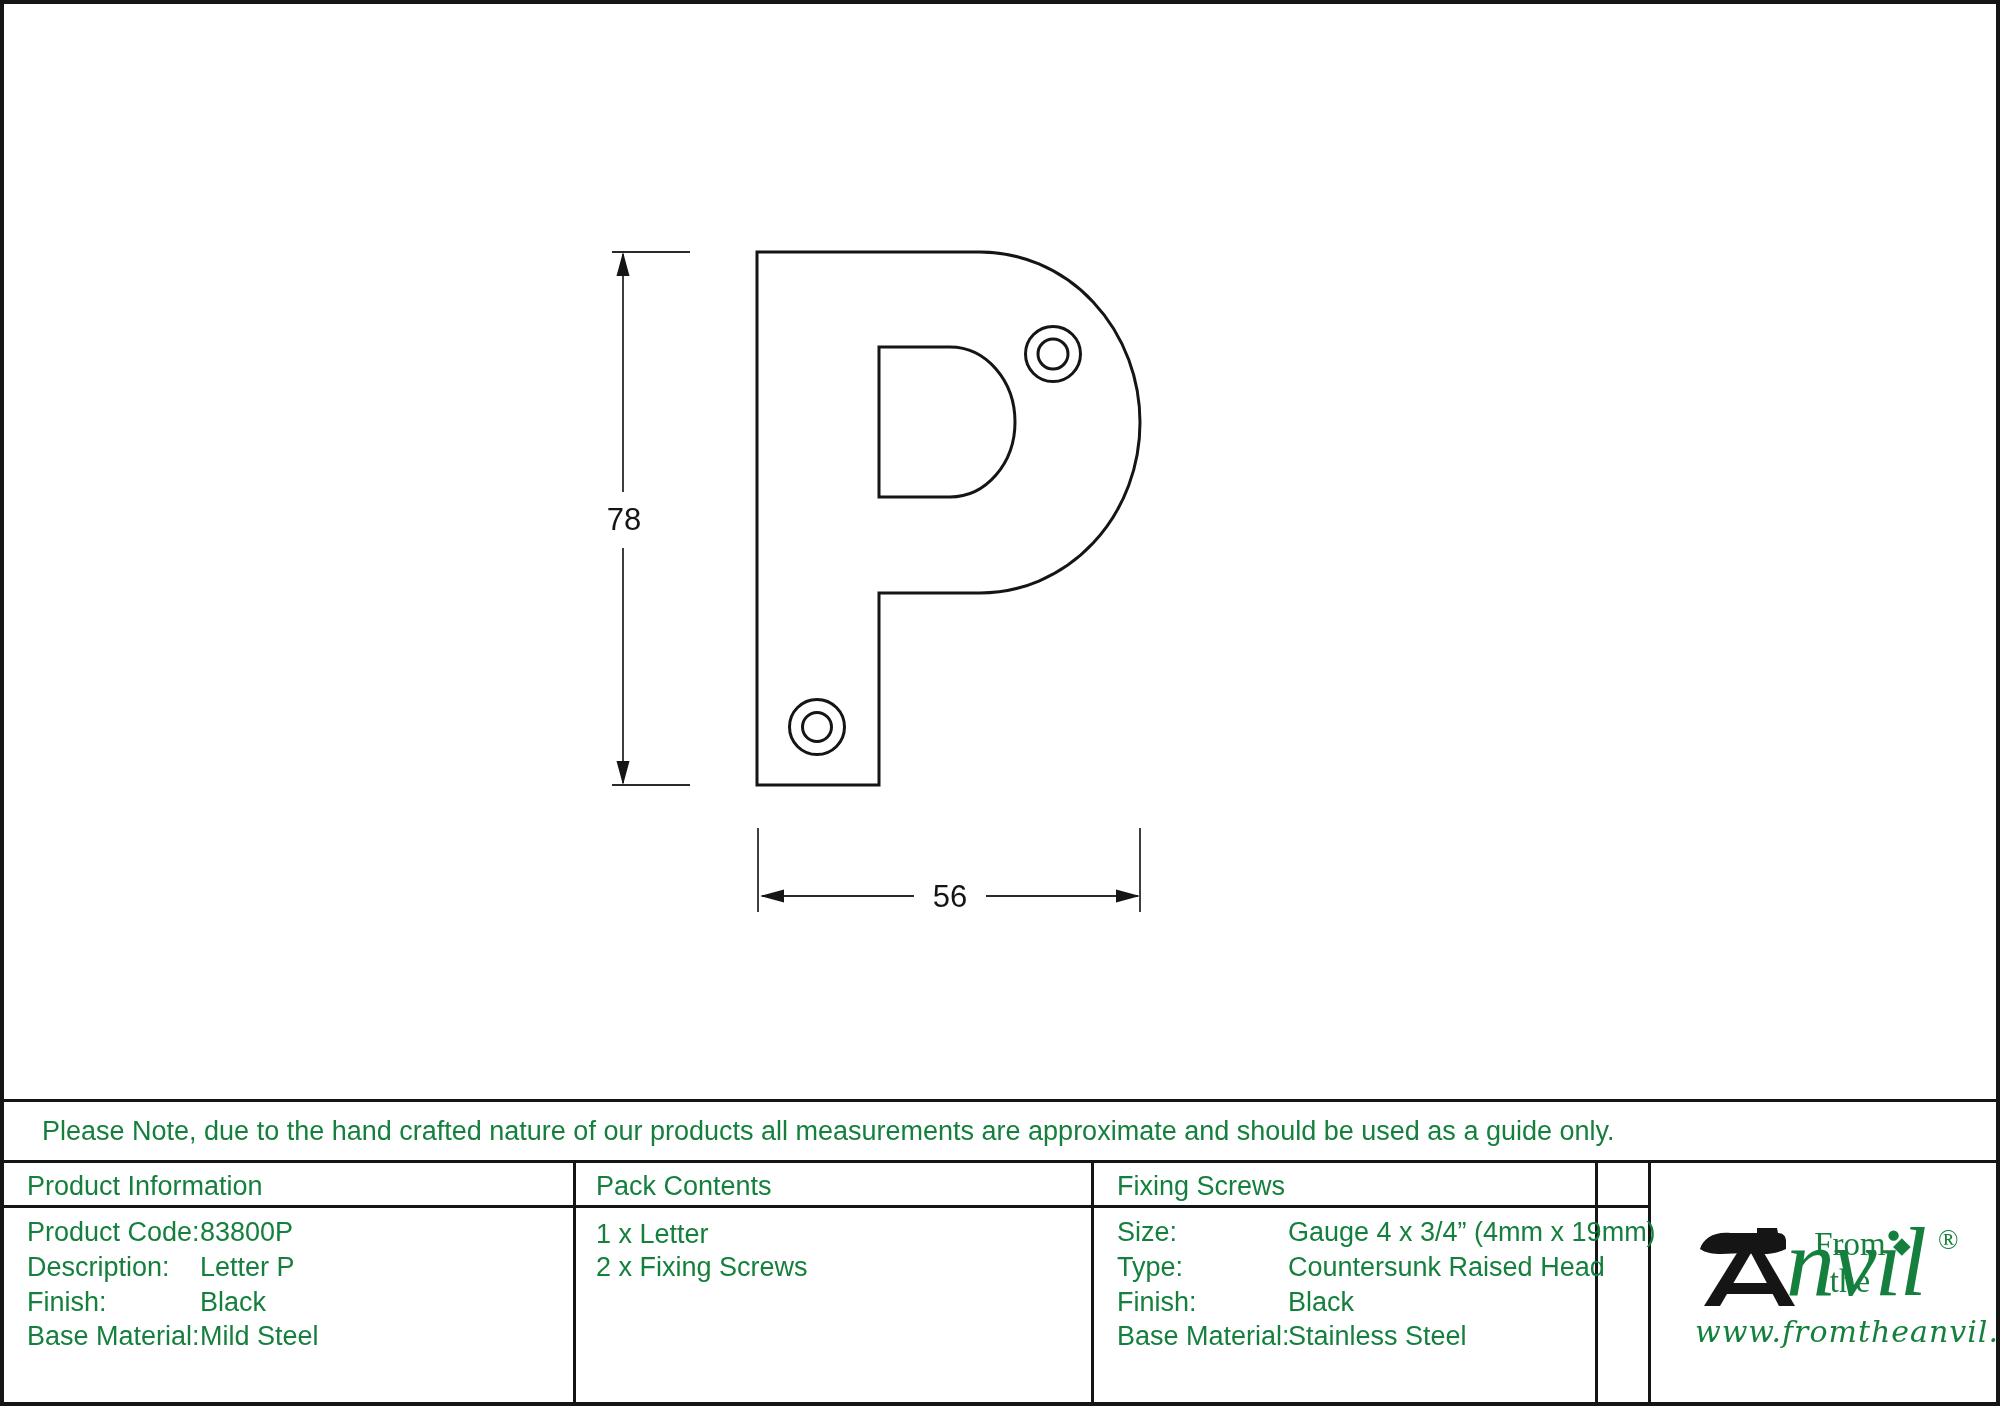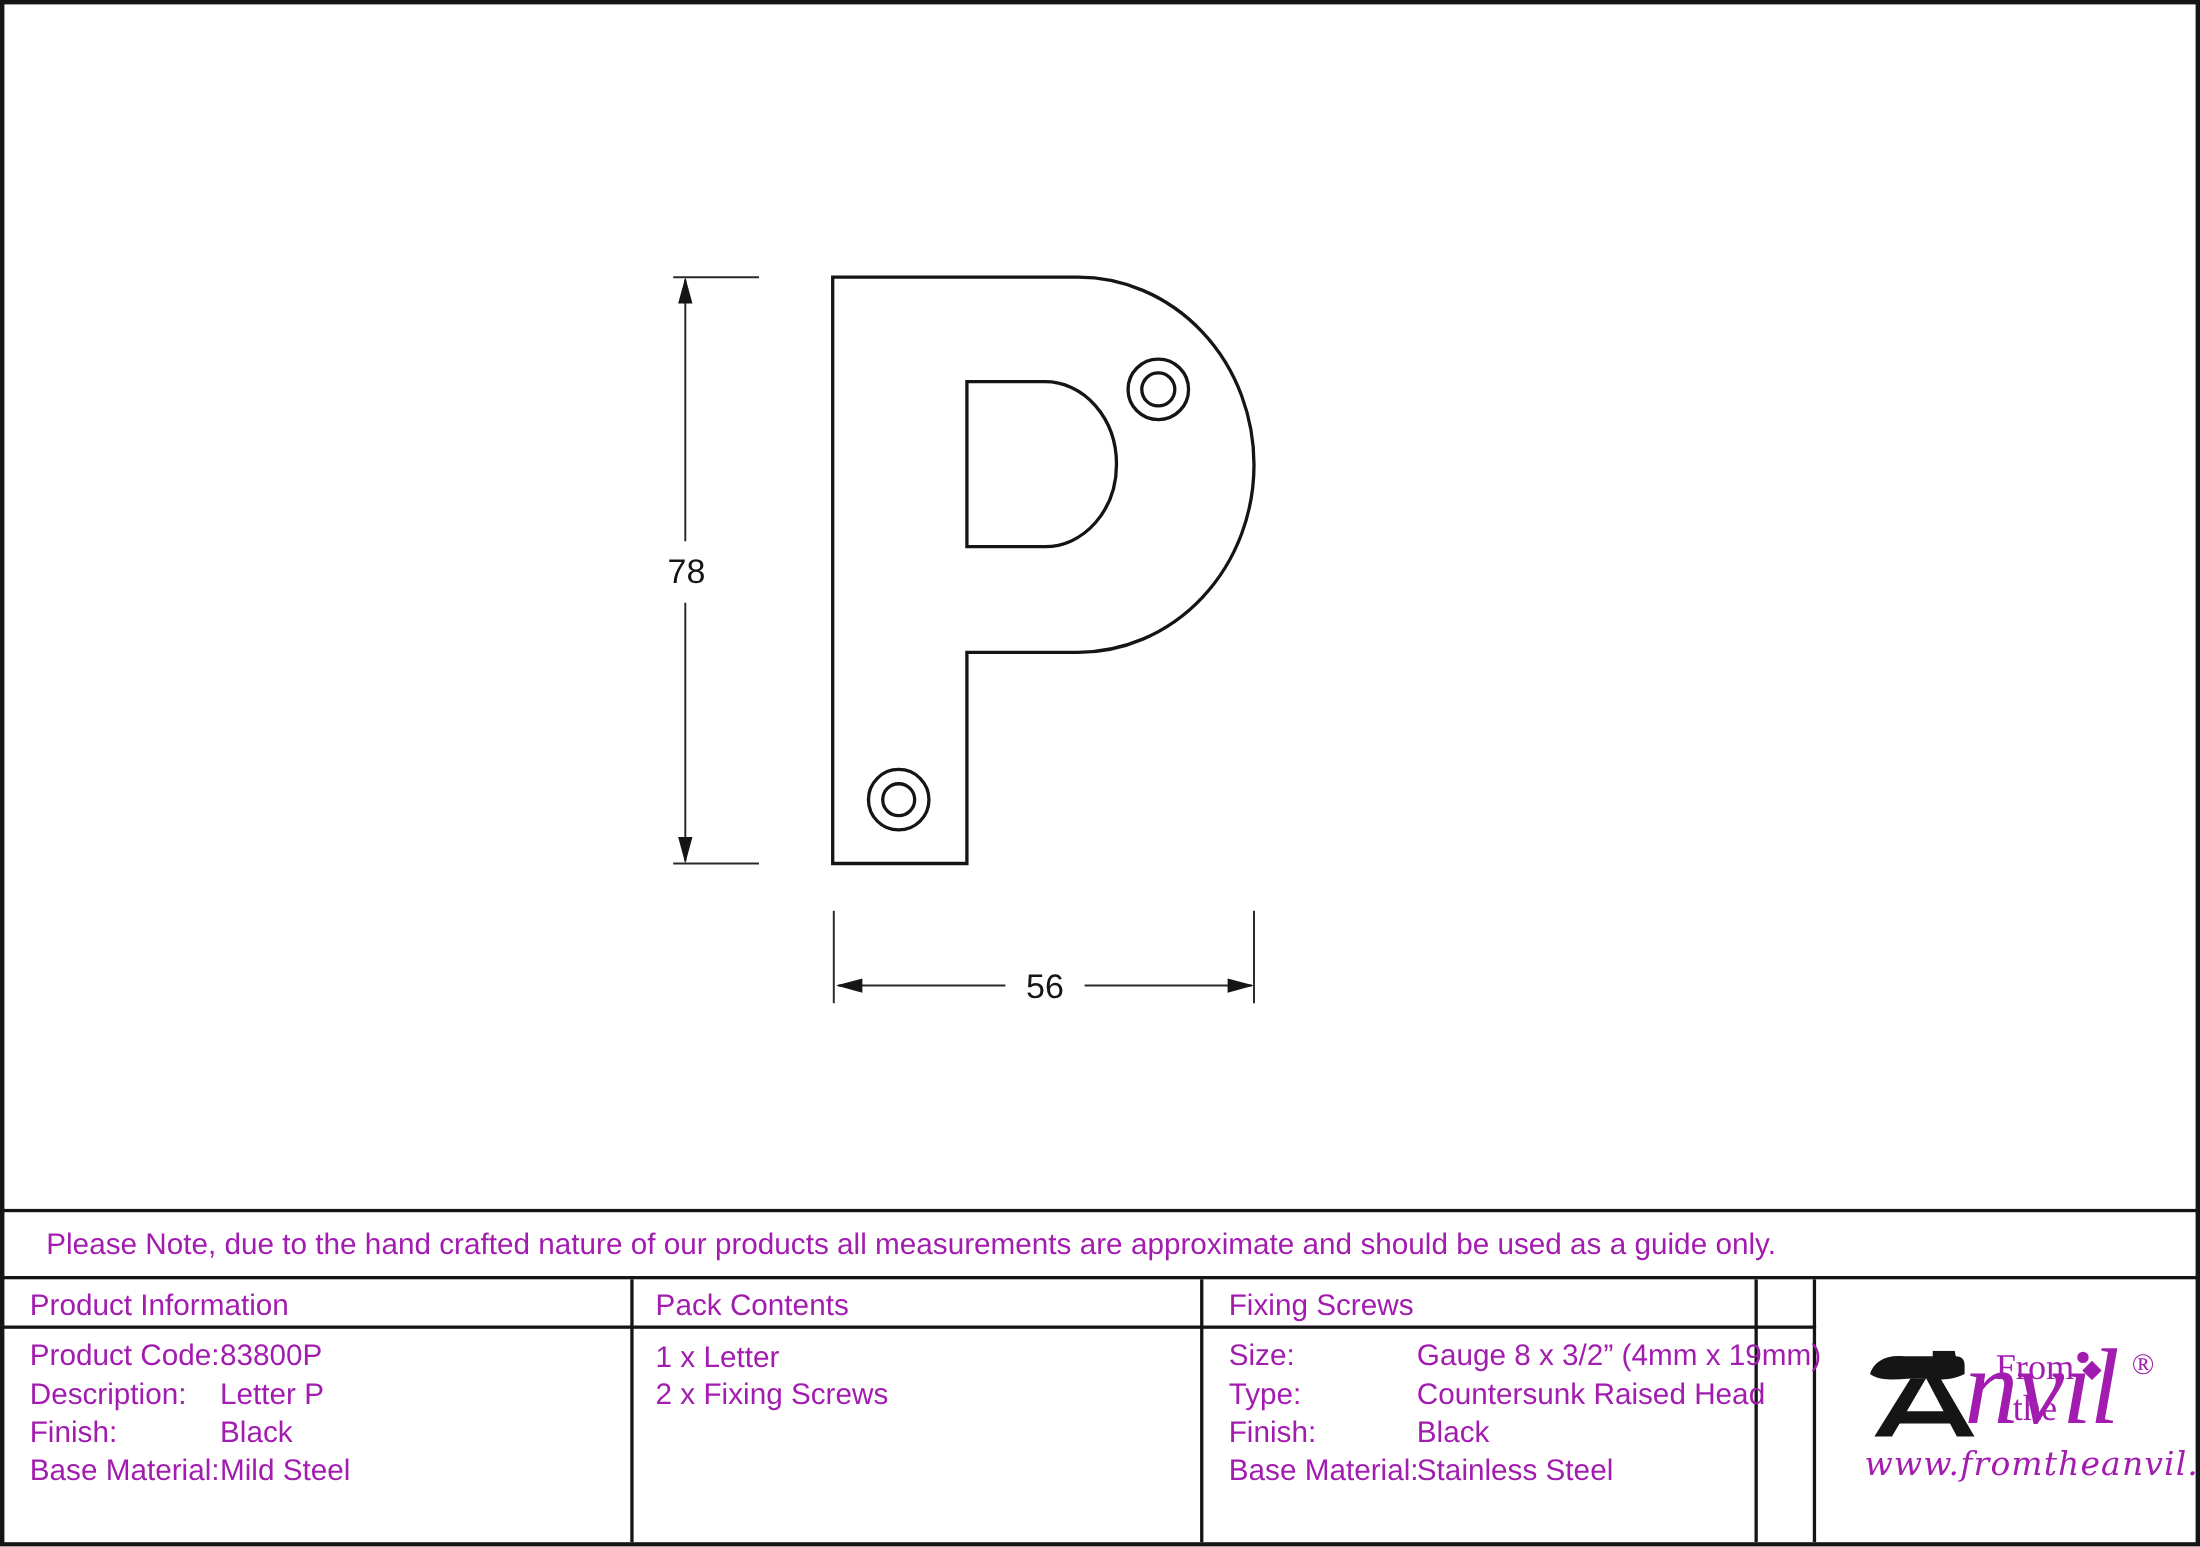--- a/index.html
+++ b/index.html
@@ -1,21 +1,21 @@
 <!DOCTYPE html>
 <html><head>
 <meta charset="utf-8">
 <style>
   html,body{margin:0;padding:0;background:#888;}
   .page{
     position:relative;
     width:2000px;height:1406px;
     background:#fff;
     font-family:"Liberation Sans", sans-serif;
-    color:#a21caf;
+    color:#15803d;
     overflow:hidden;
   }
   .page-border{
     position:absolute;inset:0;
     border:4px solid #151515;
     pointer-events:none;
   }
   .drawing-svg{position:absolute;left:0;top:0;}
   .dim-label{
     font-family:"Liberation Sans", sans-serif;
@@ -142,21 +142,21 @@
     </div>
     <div class="tbl-row" style="left:20px;top:89px;">
       <span>2 x Fixing Screws</span>
     </div>
   </div>
 
   <div class="tbl-col" style="left:1094px;width:501px;">
     <div class="tbl-header" style="left:23px;">Fixing Screws</div>
     <div class="tbl-row" style="left:23px;top:54px;">
       <span class="lbl">Size:</span>
-      <span class="val" style="left:171px;">Gauge 8 x 3/2” (4mm x 19mm)</span>
+      <span class="val" style="left:171px;">Gauge 4 x 3/4” (4mm x 19mm)</span>
     </div>
     <div class="tbl-row" style="left:23px;top:89px;">
       <span class="lbl">Type:</span>
       <span class="val" style="left:171px;">Countersunk Raised Head</span>
     </div>
     <div class="tbl-row" style="left:23px;top:124px;">
       <span class="lbl">Finish:</span>
       <span class="val" style="left:171px;">Black</span>
     </div>
     <div class="tbl-row" style="left:23px;top:158px;">

